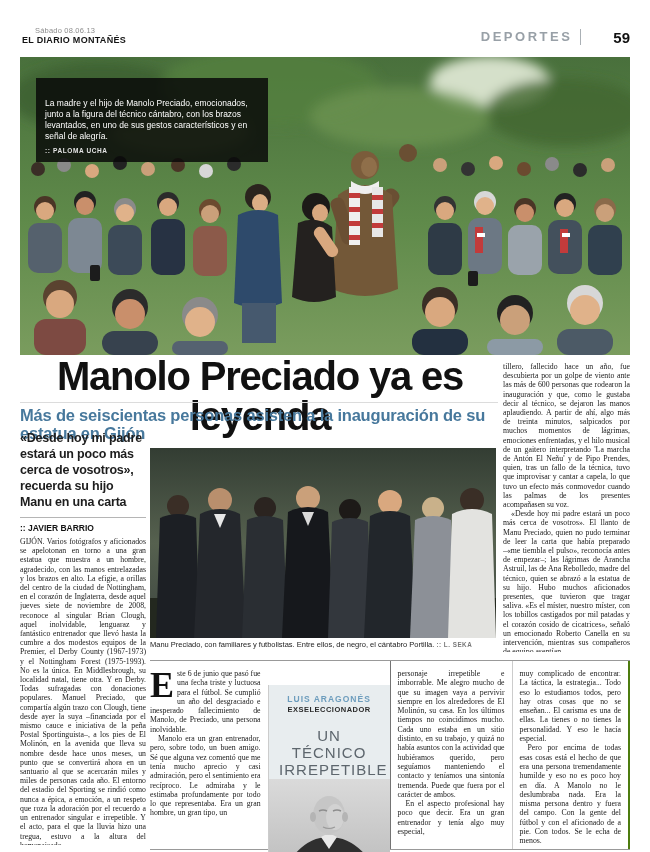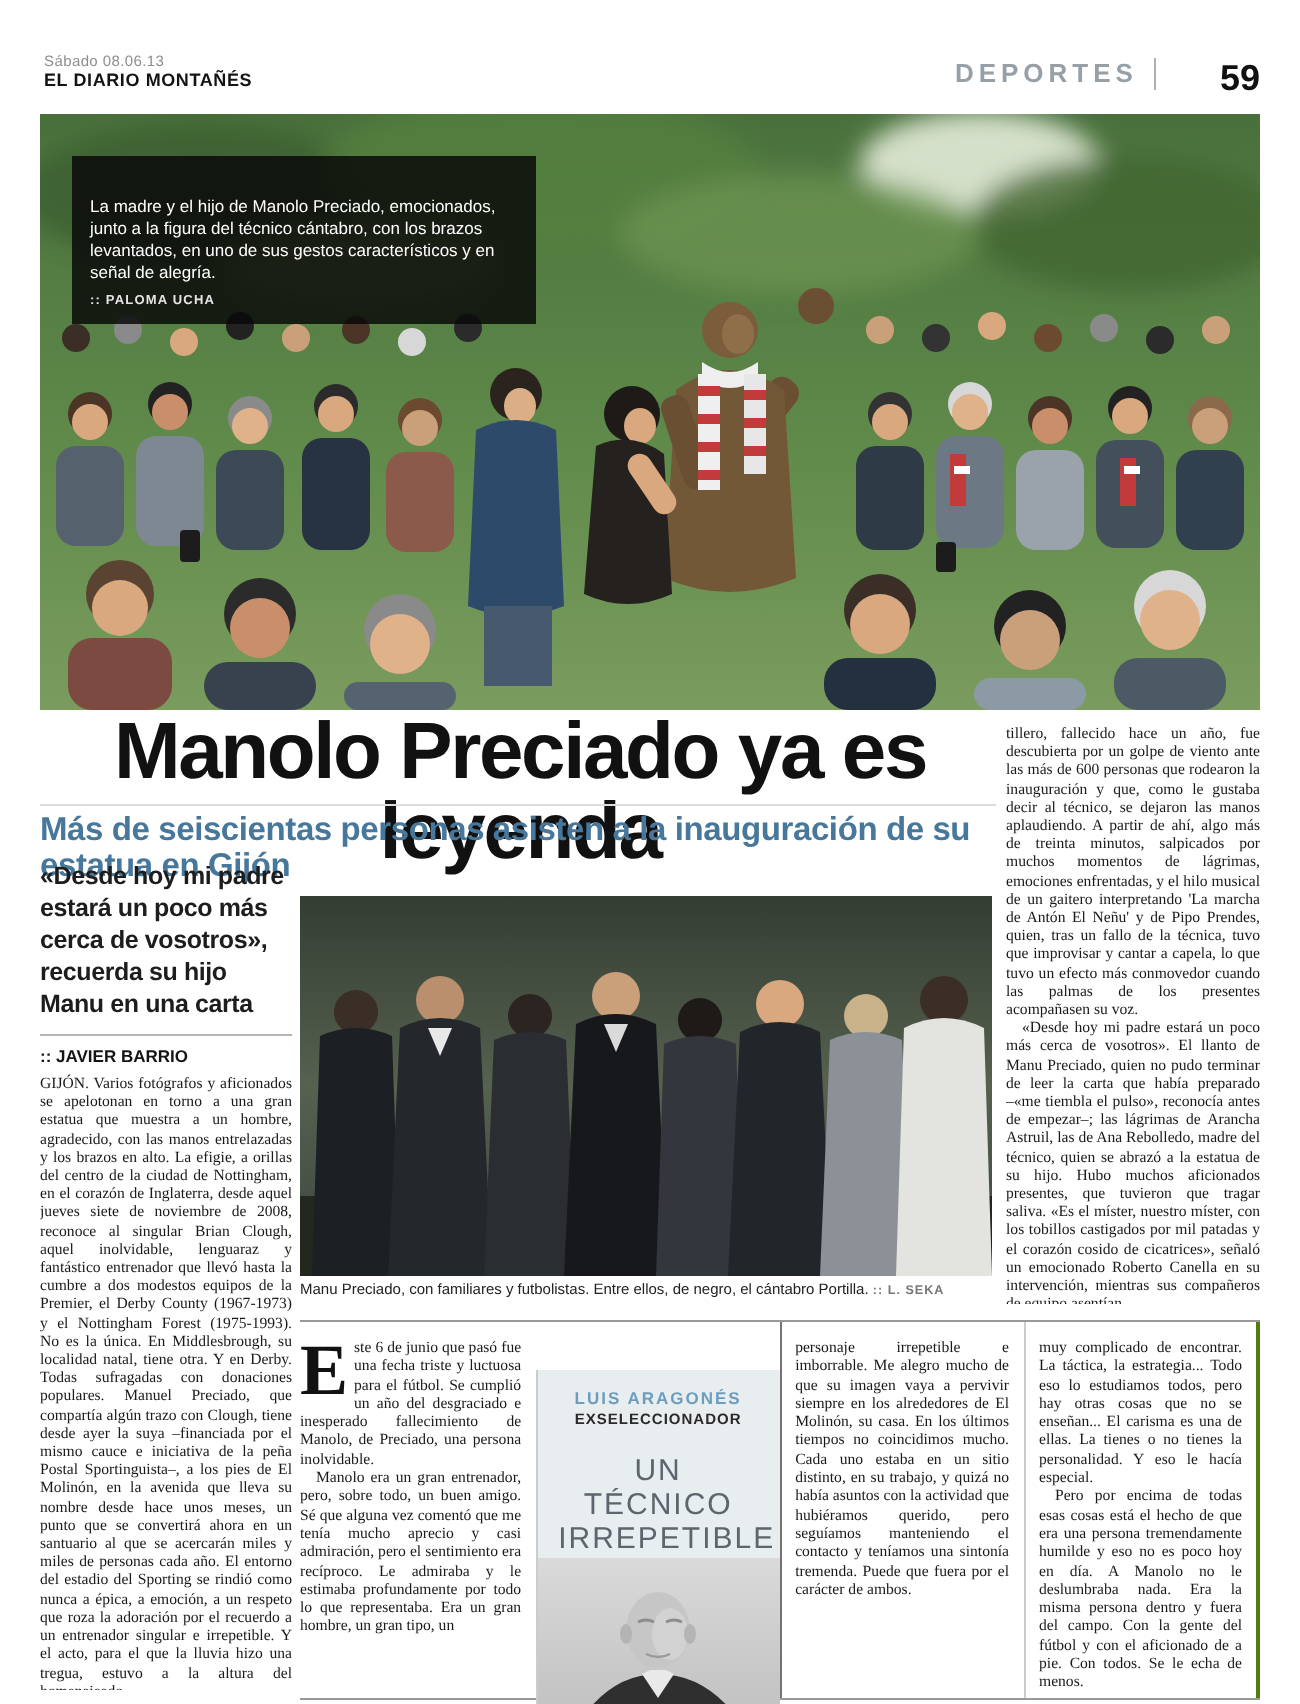--- a/index.html
+++ b/index.html
@@ -1,26 +1,26 @@
 <!DOCTYPE html>
 <html><head>
 <meta charset="utf-8">
 <style>
   html,body{margin:0;padding:0;background:#9a9a9a;}
   .page{
     position:relative;width:650px;height:852px;margin:0 auto;background:#ffffff;
     font-family:"Liberation Sans",sans-serif;color:#1a1a1a;overflow:hidden;
   }
   
-  .hdr-date{position:absolute;left:22px;top:26px;font-size:7.5px;color:#8d8d8d;letter-spacing:.2px;}
+  .hdr-date{position:absolute;left:35px;top:26px;font-size:7.5px;color:#8d8d8d;letter-spacing:.2px;}
   .hdr-masthead{position:absolute;left:22px;top:35px;font-size:9px;font-weight:bold;color:#141414;letter-spacing:.3px;}
   .hdr-right{position:absolute;right:20px;top:29px;display:flex;align-items:flex-start;gap:8px;}
   .hdr-section{font-size:13px;font-weight:bold;letter-spacing:2.5px;color:#98a0a7;}
   .hdr-sep{width:1px;height:16px;background:#aab0b5;}
-  .hdr-page{font-size:18px;font-weight:bold;color:#111;padding-left:24px;}
+  .hdr-page{font-size:15px;font-weight:bold;color:#111;padding-left:24px;}
   
   .lead-figure{position:absolute;left:20px;top:57px;width:610px;height:298px;overflow:hidden;}
   .lead-figure svg{display:block;}
   .lead-caption{
     position:absolute;left:16px;top:21px;width:214px;background:rgba(8,8,8,.84);
     color:#fff;padding:20px 9px 6px 9px;font-size:8.5px;line-height:11px;
   }
   .lead-credit{margin-top:3px;font-size:6.5px;font-weight:bold;letter-spacing:.6px;color:#e4e4e4;}
   
   .headline{position:absolute;left:20px;top:356px;width:480px;font-size:40px;line-height:40px;
@@ -345,20 +345,21 @@
           <ellipse cx="44" cy="38" rx="3" ry="5" fill="#b4b4b4"></ellipse>
           <ellipse cx="76" cy="38" rx="3" ry="5" fill="#b4b4b4"></ellipse>
           <path d="M50 32 Q54 30 58 32" stroke="#8d8d8d" stroke-width="1.4" fill="none"></path>
           <path d="M64 32 Q68 30 72 32" stroke="#8d8d8d" stroke-width="1.4" fill="none"></path>
           <path d="M54 48 Q60 51 66 48" stroke="#9a9a9a" stroke-width="1.2" fill="none"></path>
         </svg>
       </div>
     </div>
     <div class="op-col texts serif op-c3">
       <p>personaje irrepetible e imborrable. Me alegro mucho de que su imagen vaya a pervivir siempre en los alrededores de El Molinón, su casa. En los últimos tiempos no coincidimos mucho. Cada uno estaba en un sitio distinto, en su trabajo, y quizá no había asuntos con la actividad que hubiéramos querido, pero seguíamos manteniendo el contacto y teníamos una sintonía tremenda. Puede que fuera por el carácter de ambos.</p>
+      <p>En el aspecto profesional hay poco que decir. Era un gran entrenador y tenía algo muy especial,</p>
     </div>
     <div class="op-col texts serif op-c4">
       <p>muy complicado de encontrar. La táctica, la estrategia... Todo eso lo estudiamos todos, pero hay otras cosas que no se enseñan... El carisma es una de ellas. La tienes o no tienes la personalidad. Y eso le hacía especial.</p>
       <p>Pero por encima de todas esas cosas está el hecho de que era una persona tremendamente humilde y eso no es poco hoy en día. A Manolo no le deslumbraba nada. Era la misma persona dentro y fuera del campo. Con la gente del fútbol y con el aficionado de a pie. Con todos. Se le echa de menos.</p>
     </div>
   </div>
 
 </div>
 
 </body></html>

